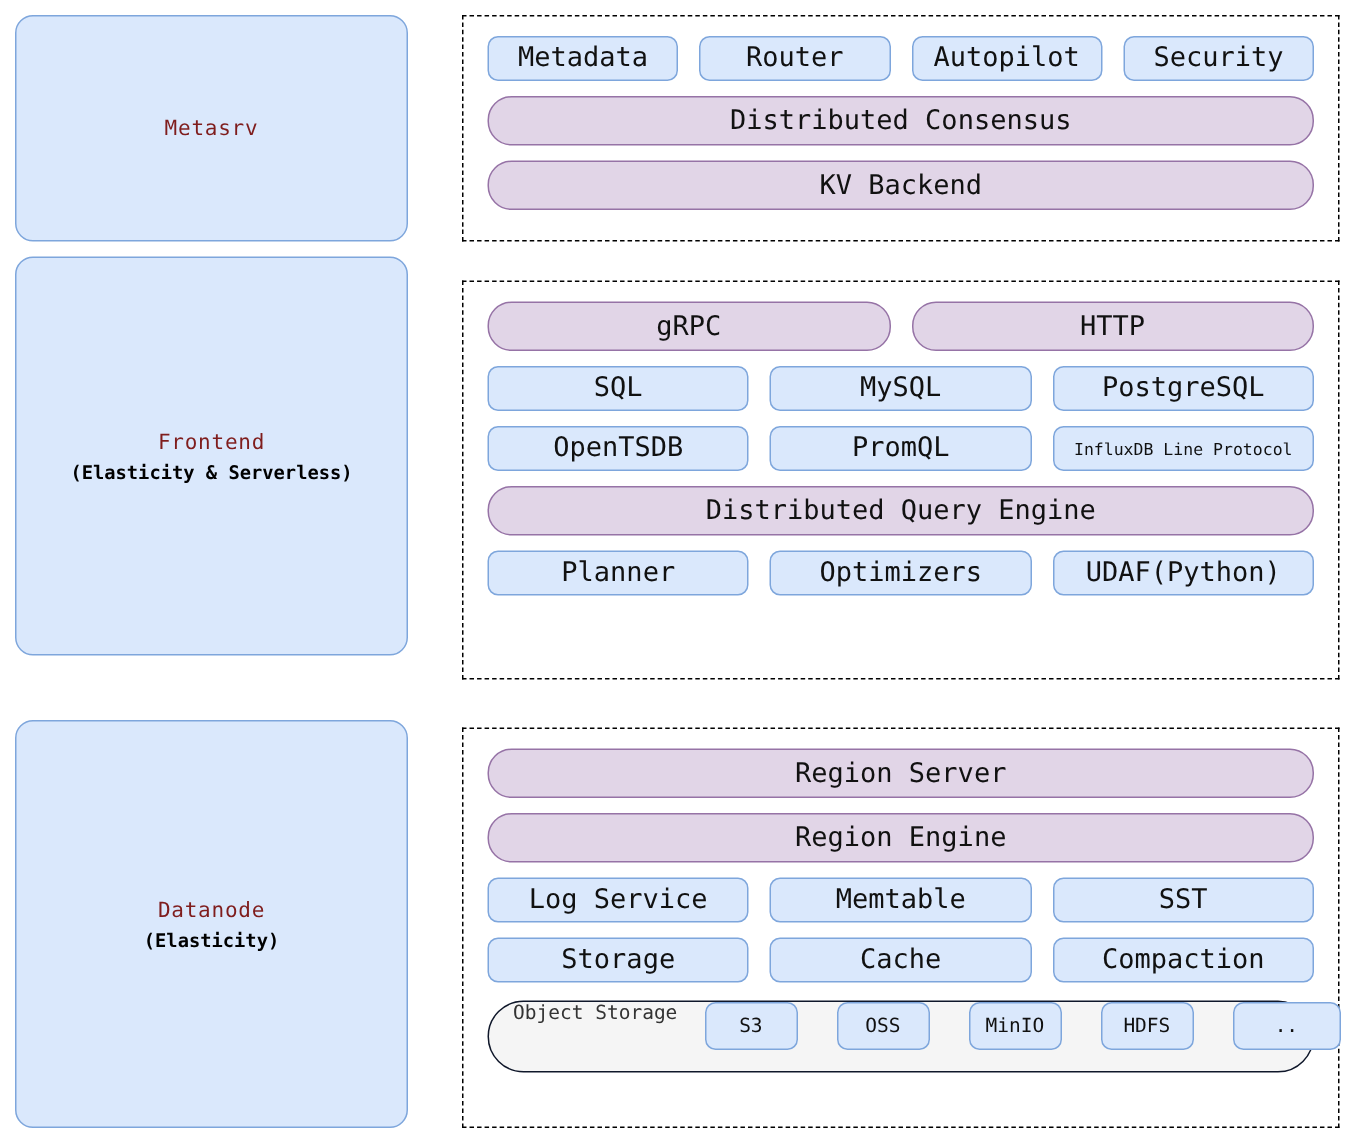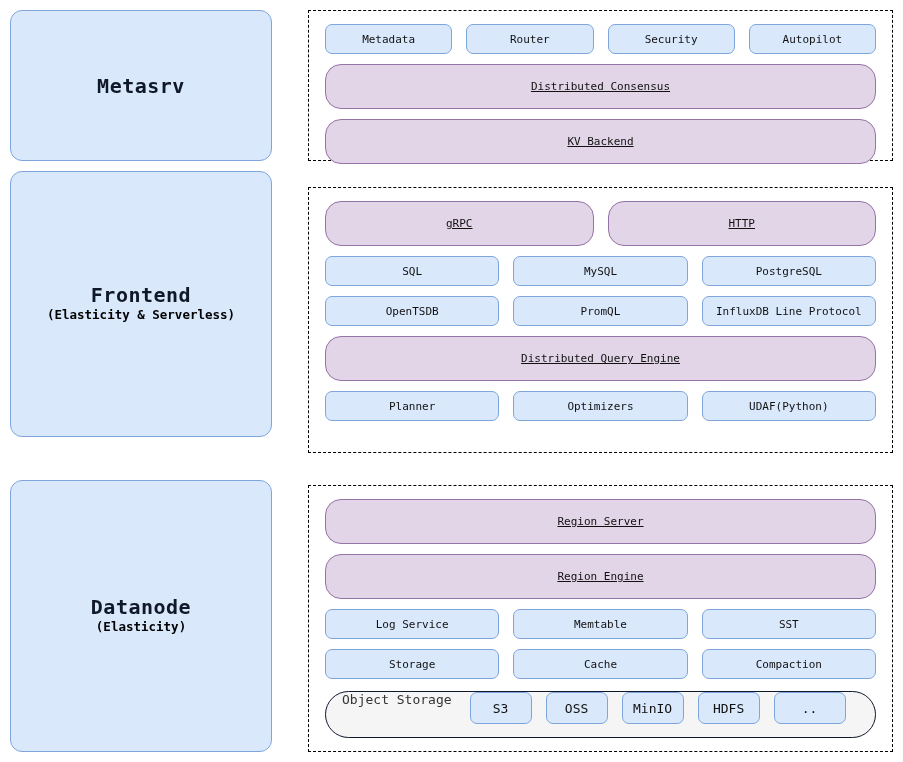--- a/index.html
+++ b/index.html
@@ -30,25 +30,25 @@
     background: #dae8fc;
     border: 1px solid #7ea6dc;
     border-radius: 12px;
     display: flex;
     flex-direction: column;
     align-items: center;
     justify-content: center;
     text-align: center;
   }
   .component-title {
-    font-size: 20px;
-    font-weight: bold;
+    font-size: 14px;
+    font-weight: normal;
     letter-spacing: 0.5px;
     line-height: 20px;
-    color: #0f172a;
+    color: #7f1d1d;
   }
   .component-subtitle {
     font-size: 12.5px;
     font-weight: bold;
     line-height: 18px;
     color: #000000;
     margin-top: 1px;
   }
 
   
@@ -70,37 +70,36 @@
   }
   .row + .row { margin-top: 10px; }
 
   
   .chip {
     box-sizing: border-box;
     display: flex;
     align-items: center;
     justify-content: center;
     text-align: center;
-    font-size: 11px;
+    font-size: 18px;
     line-height: 1;
     color: #111111;
     height: 30px;
     white-space: nowrap;
   }
   .chip.blue {
     background: #dae8fc;
     border: 1px solid #7ea6dc;
     border-radius: 7px;
   }
   .chip.purple {
     background: #e1d5e7;
     border: 1px solid #9673a6;
     border-radius: 16px;
-    height: 45px;
-    text-decoration: underline;
+    height: 33px;
   }
   .chip.small-text { font-size: 11px; }
 
   .col { flex: 1 1 0; }
   .col + .col { margin-left: 14px; }
 
   
   .storage-strip {
     display: flex;
     align-items: flex-start;
@@ -132,36 +131,36 @@
     background: #dae8fc;
     border: 1px solid #7ea6dc;
     border-radius: 7px;
     font-size: 13px;
     color: #111111;
     height: 32px;
     min-width: 62px;
     padding: 0 10px;
     white-space: nowrap;
   }
-  .storage-chip + .storage-chip { margin-left: 14px; }
+  .storage-chip + .storage-chip { margin-left: 26px; }
   .storage-chip.wide { min-width: 72px; }
 </style>
 </head>
 <body>
 
 <div id="diagram">
     <div class="component-card" style="top: 10px; height: 151px;">
       <div class="component-title">Metasrv</div>
     </div>
     <div class="panel" style="top: 10px; height: 151px;">
       <div class="row">
         <div class="chip col blue">Metadata</div>
         <div class="chip col blue">Router</div>
+        <div class="chip col blue">Autopilot</div>
         <div class="chip col blue">Security</div>
-        <div class="chip col blue">Autopilot</div>
       </div>
       <div class="row">
         <div class="chip col purple">Distributed Consensus</div>
       </div>
       <div class="row">
         <div class="chip col purple">KV Backend</div>
       </div>
     </div>
     <div class="component-card" style="top: 171px; height: 266px;">
       <div class="component-title">Frontend</div>

